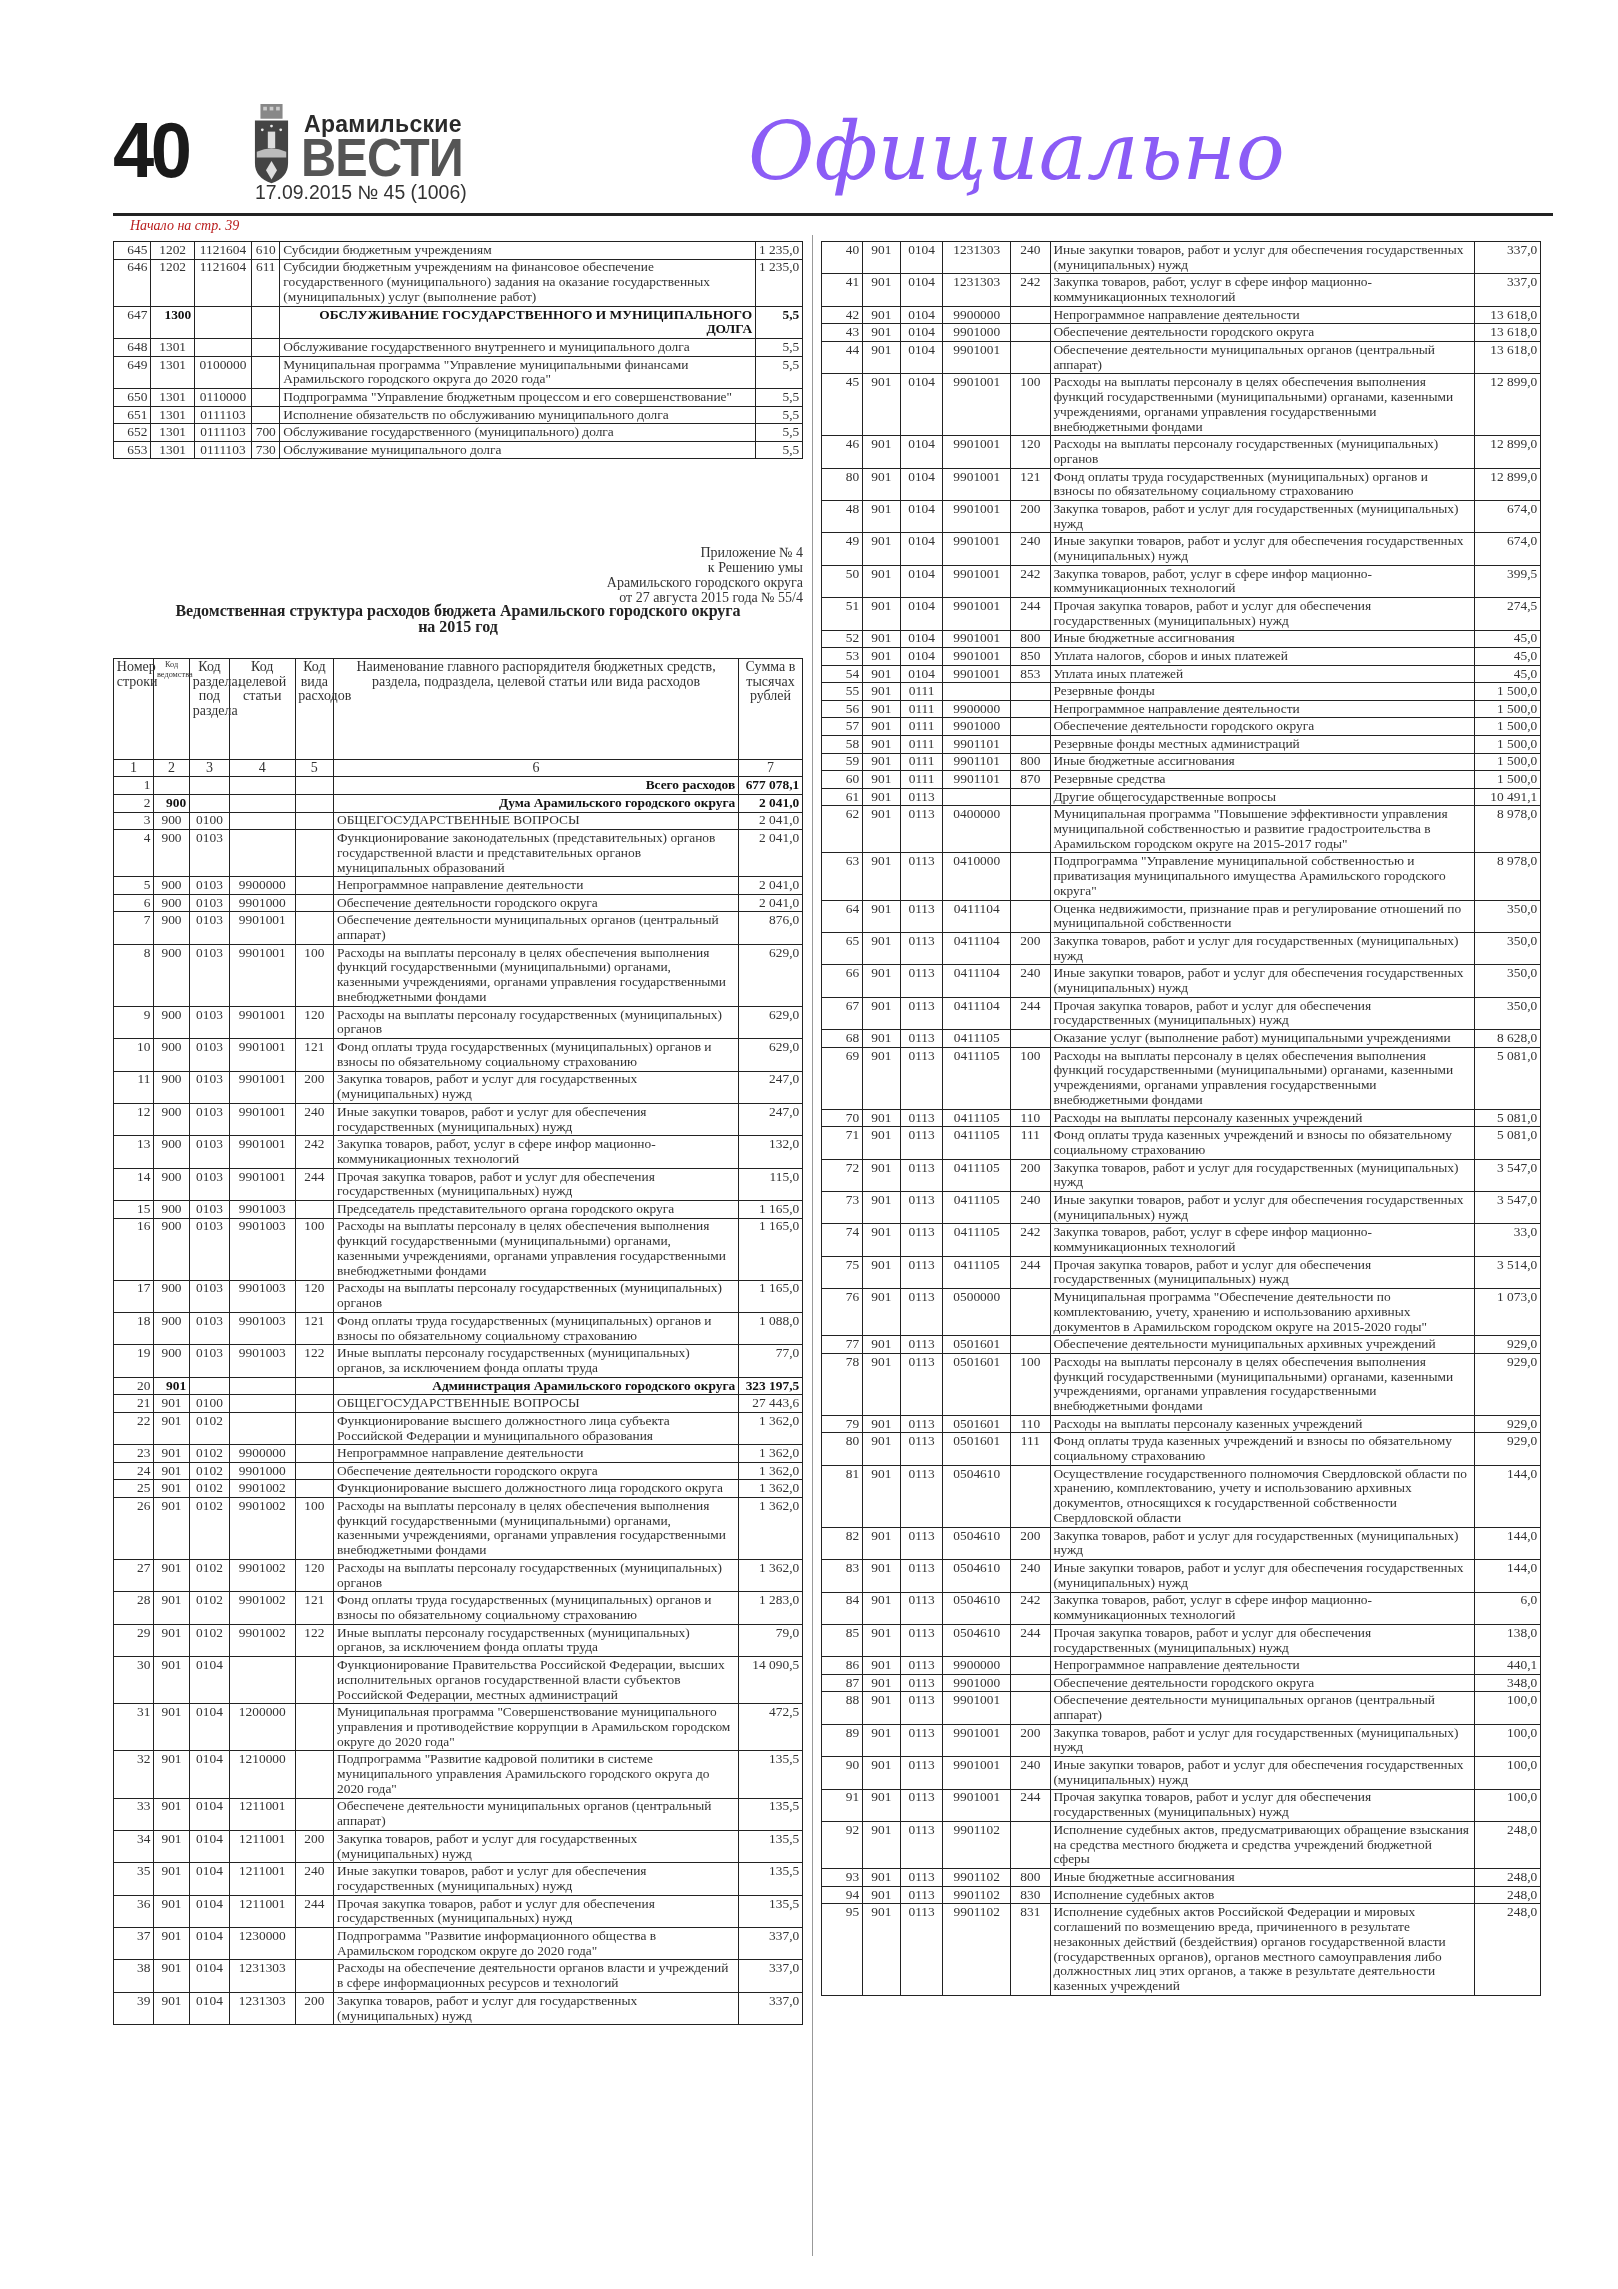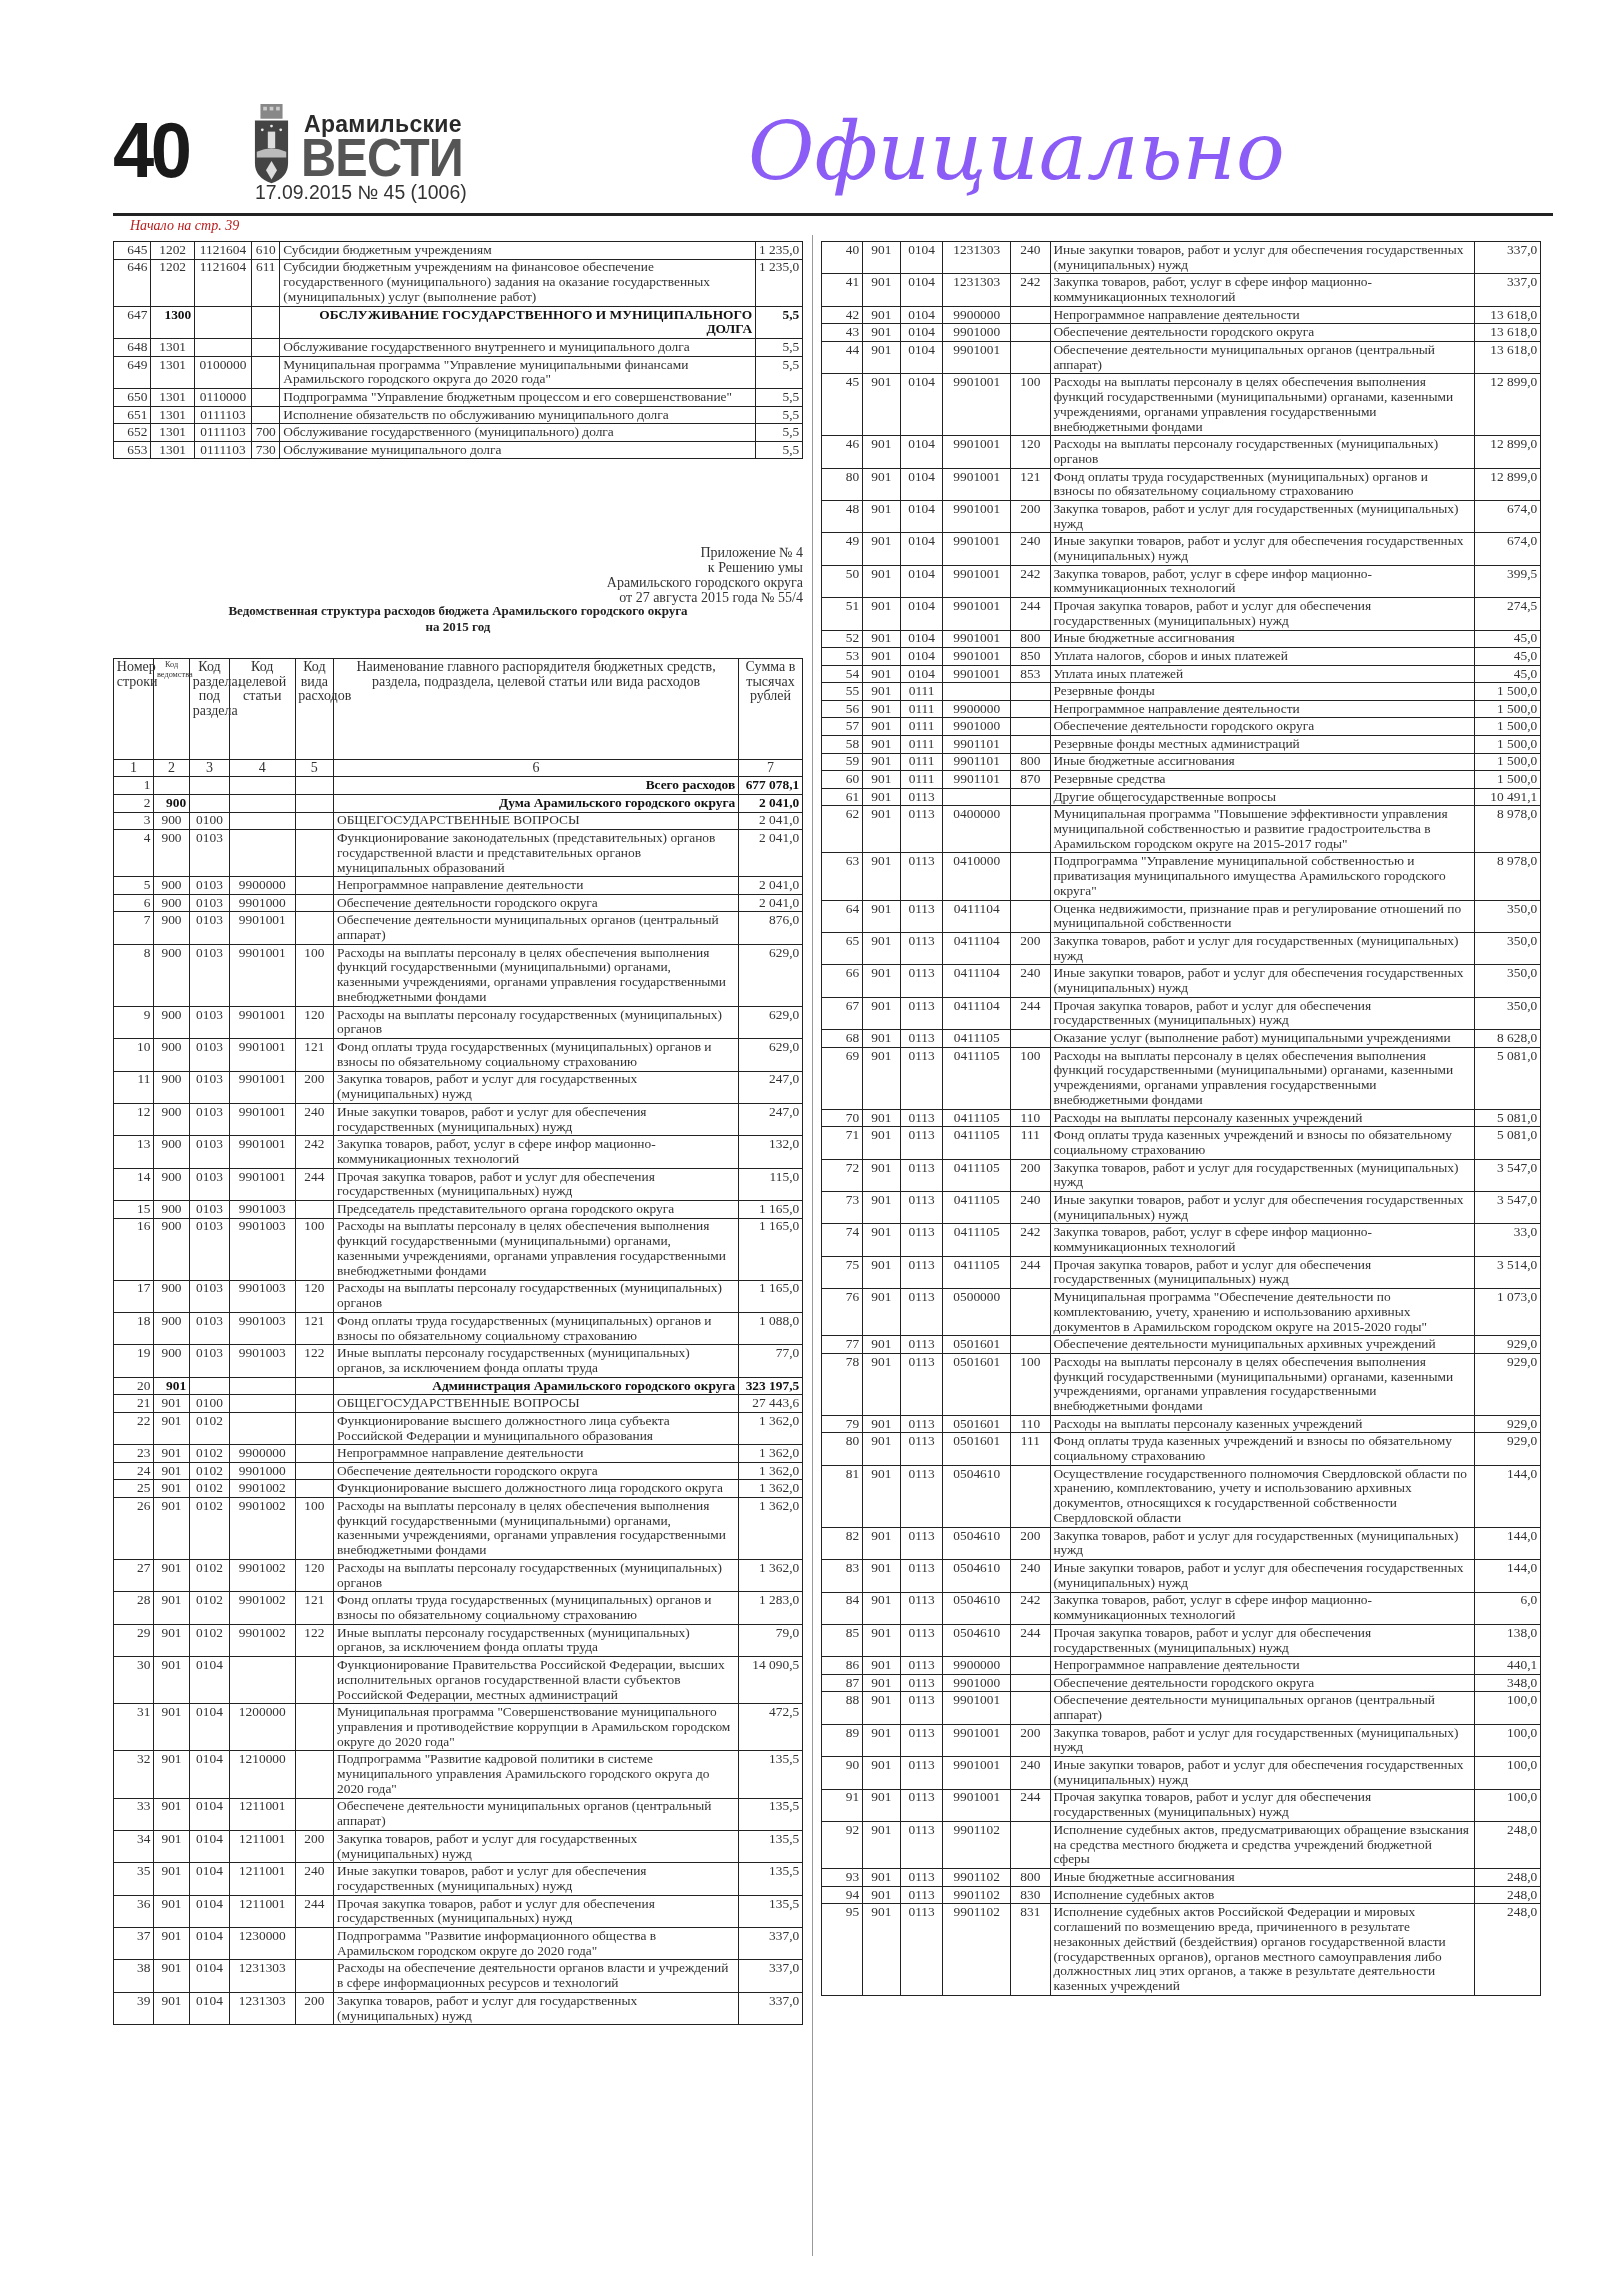--- a/index.html
+++ b/index.html
@@ -30,21 +30,21 @@
   table.bt td.amt { text-align: right; }
   table.bt td.bold, table.bt tr.bold td.bold { font-weight: bold; color: #111; text-align: right; }
   table.bt thead td { font-size: 14px; line-height: 14.8px; text-align: center; }
   table.bt thead td.tiny { font-size: 8.3px; line-height: 10px; }
 
   #tbl-top { left: 113px; top: 241px; width: 690px; }
   #tbl-left { left: 113px; top: 658px; width: 690px; }
   #tbl-right { left: 821px; top: 241px; width: 720px; }
 
   .appendix { position: absolute; right: 816px; top: 545px; text-align: right; font-size: 14px; line-height: 15px; color: #333; }
-  .doc-title { position: absolute; left: 113px; width: 690px; top: 603px; text-align: center; font-weight: bold; font-size: 13px; line-height: 15.7px; color: #222; }
+  .doc-title { position: absolute; left: 113px; width: 690px; top: 603px; text-align: center; font-weight: bold; font-size: 16px; line-height: 15.7px; color: #222; }
 
   .col-rule { position: absolute; left: 812px; top: 235px; width: 0.9px; height: 2021px; background: #999; }
 </style>
 </head>
 <body>
 
 <div class="masthead">
   <div class="page-num">40</div>
   <svg class="logo-emblem" viewBox="0 0 40 88">
     <rect x="8" y="0" width="24" height="16" fill="#888"></rect>

